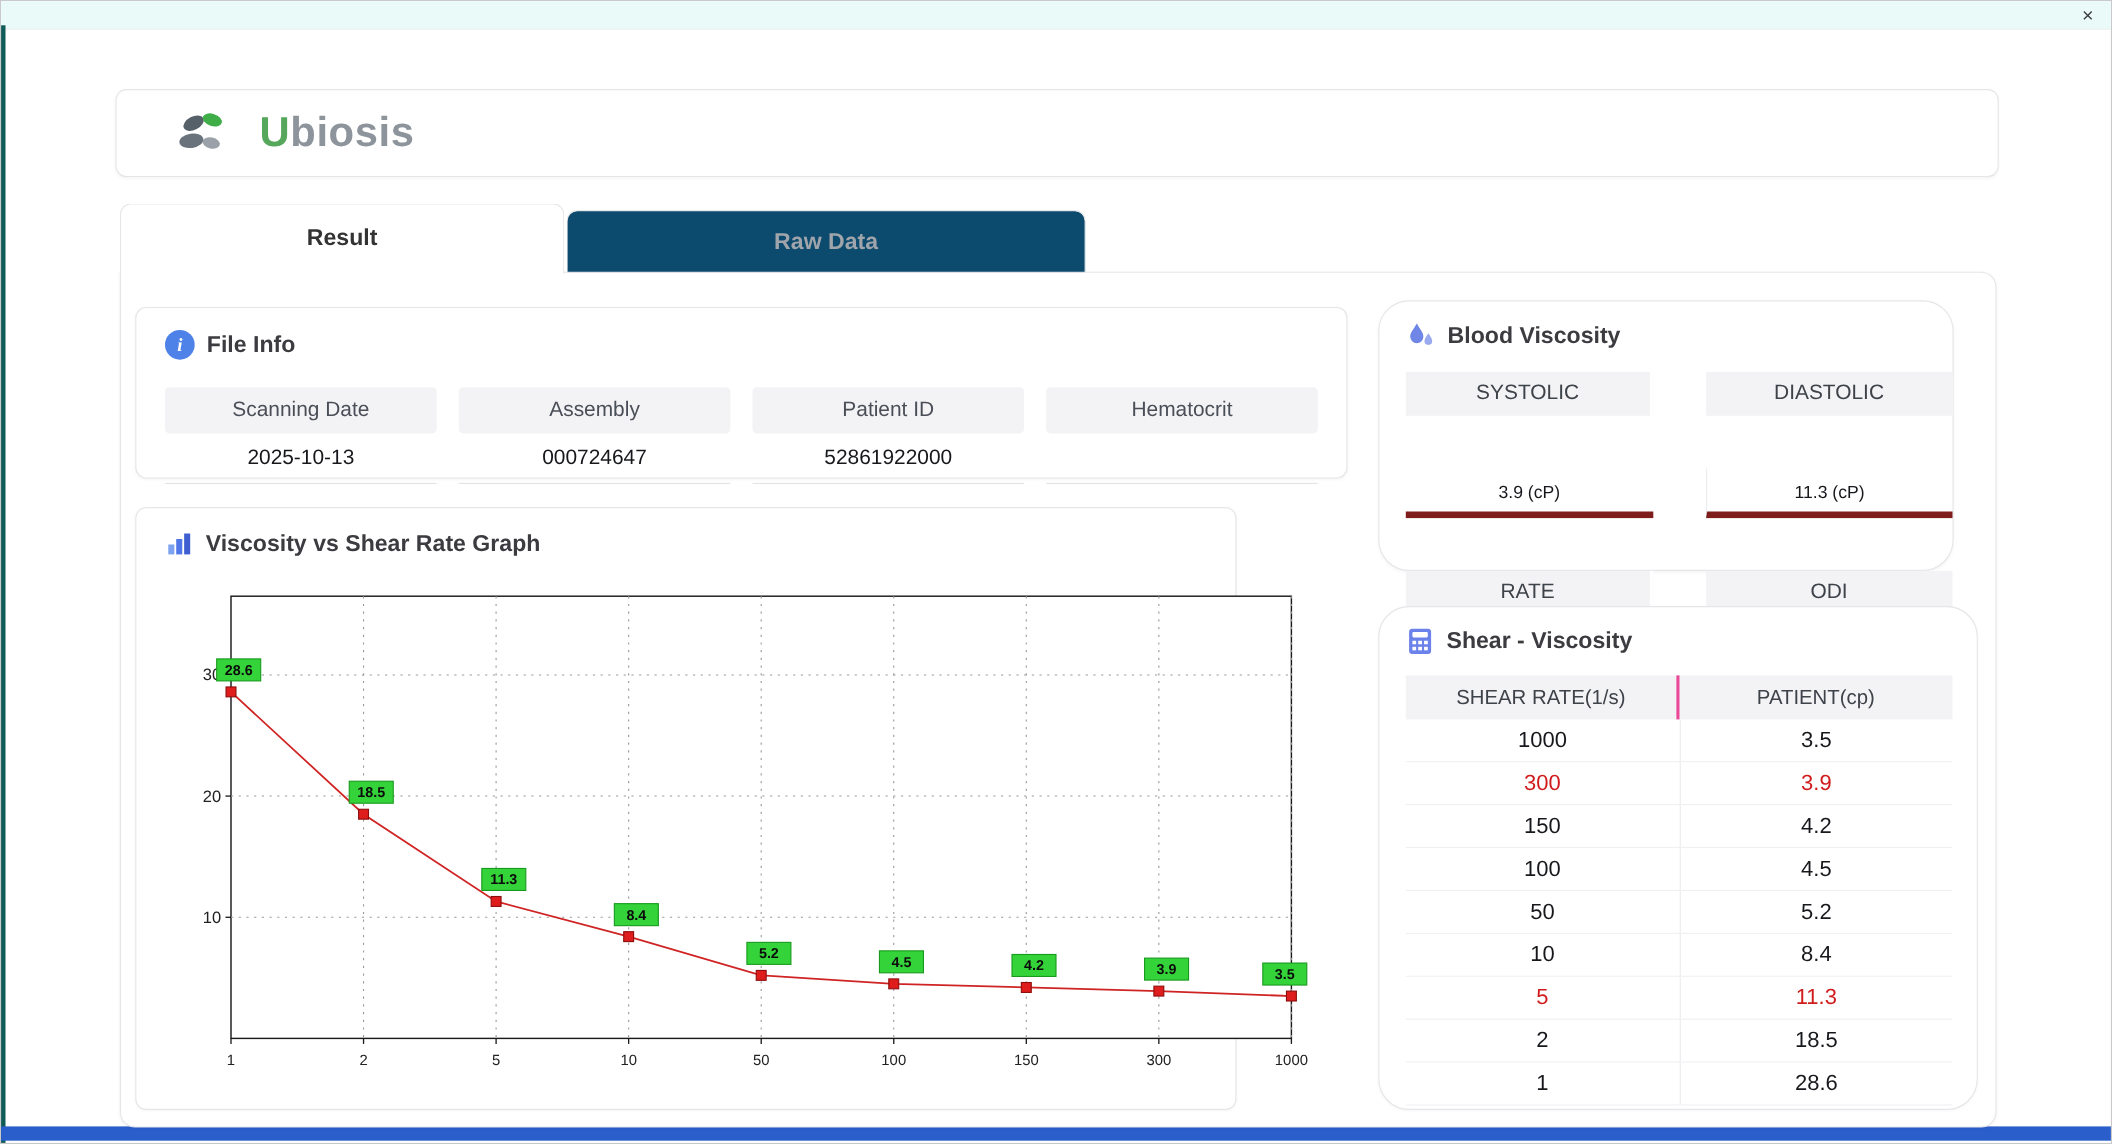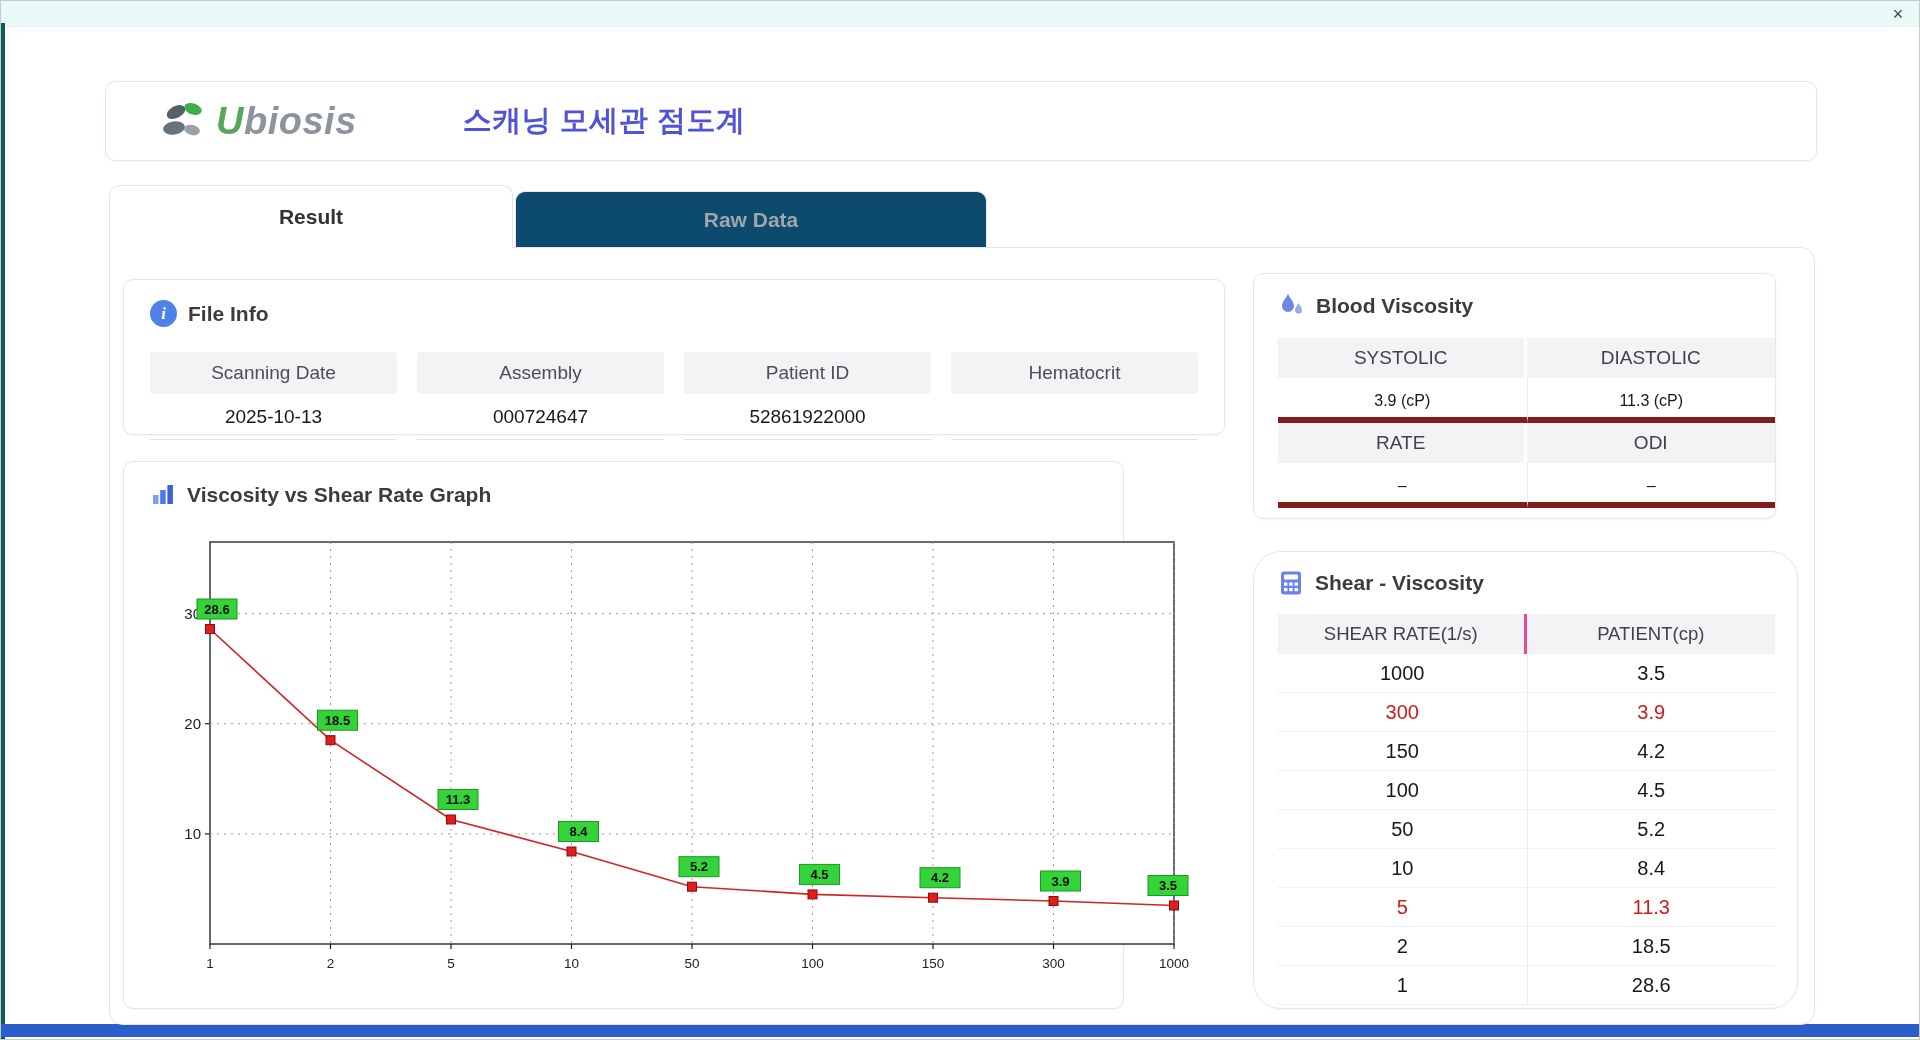--- a/index.html
+++ b/index.html
@@ -20,21 +20,21 @@
   }
   .left-strip { position:absolute; left:0; top:22px; bottom:0; width:4px; background:#0f5b58; }
   .bottom-bar { position:absolute; left:0; right:0; bottom:2px; height:13px; background:#2a5ecb; }
 
   .card {
     position:absolute; background:#fff;
     border:1px solid #e6e6ea; border-radius:10px;
     box-shadow:0 1px 3px rgba(0,0,0,0.04);
   }
   .header-card { left:104px; top:80px; width:1712px; height:80px; display:flex; align-items:center; }
-  .logo { display:flex; align-items:center; gap:4px; margin-left:54px;font-style:italic; }
+  .logo { display:flex; align-items:center; gap:24px; margin-left:54px; }
   .logo-text { font-size:38px; font-weight:600; letter-spacing:0.5px; }
   .logo-u { color:#56a75c; }
   .logo-rest { color:#8e949c; }
   .app-title { margin-left:106px; font-size:29px; font-weight:bold; color:#5053d6; letter-spacing:0.5px; }
 
   .tab {
     position:absolute; text-align:center; font-weight:bold; font-size:21px;
     border-radius:10px 10px 0 0; cursor:default;
   }
   .tab-active {
@@ -72,22 +72,22 @@
   .field-value {
     text-align:center; height:46px; line-height:46px; font-size:19px; color:#17181c;
     border-bottom:1px solid #e3e3e7;
   }
 
   
   .graph-card { left:122px; top:460px; width:1001px; height:548px; z-index:4; }
   .chart-wrap { position:absolute; left:36px; top:68px; width:1030px; height:450px; }
 
   
-  .bv-card { left:1252px; top:272px; width:523px; height:246px; z-index:4; }
-  .bv-grid { position:absolute; left:24px; top:64px; width:497px; display:grid; grid-template-columns:1fr 1fr; }
+  .bv-card { left:1252px; top:272px; width:523px; height:246px; z-index:4;border-radius:28px; }
+  .bv-grid { position:absolute; left:24px; top:64px; width:497px; display:grid; grid-template-columns:1fr 1fr;gap:48px; }
   .bv-head {
     background:#f3f3f6; height:40px; line-height:40px; text-align:center;
     font-size:19px; color:#3e4249;
   }
   .bv-head.first { border-right:3px solid #fff; }
   .bv-val {
     height:45px; line-height:45px; text-align:center; font-size:16px; color:#17181c;
     border-bottom:6px solid #7f1d1d;
   }
   .bv-val.second { border-left:1px solid #ececf0; }
@@ -118,21 +118,20 @@
 <div class="card header-card">
   <div class="logo">
     <svg width="52" height="44" viewBox="0 0 52 44">
       <ellipse cx="16" cy="13" rx="10" ry="6" fill="#566069" transform="rotate(-28 16 13)"></ellipse>
       <ellipse cx="33" cy="10" rx="9" ry="5.5" fill="#3fae49" transform="rotate(18 33 10)"></ellipse>
       <ellipse cx="14" cy="29" rx="11" ry="6.5" fill="#6a737c" transform="rotate(-8 14 29)"></ellipse>
       <ellipse cx="32" cy="31" rx="8" ry="5" fill="#9aa1a8" transform="rotate(12 32 31)"></ellipse>
     </svg>
     <span class="logo-text"><span class="logo-u">U</span><span class="logo-rest">biosis</span></span>
   </div>
-  <div class="app-title">스캐닝 모세관 점도계</div>
 </div>
 
 <div class="tab tab-active">Result</div>
 <div class="tab tab-inactive">Raw Data</div>
 <div class="card content-panel"></div>
 
 <div class="card file-info-card">
   <div class="section-title" style="left:26px; top:20px;">
     <span class="icon-info">i</span>
     <span>File Info</span>

